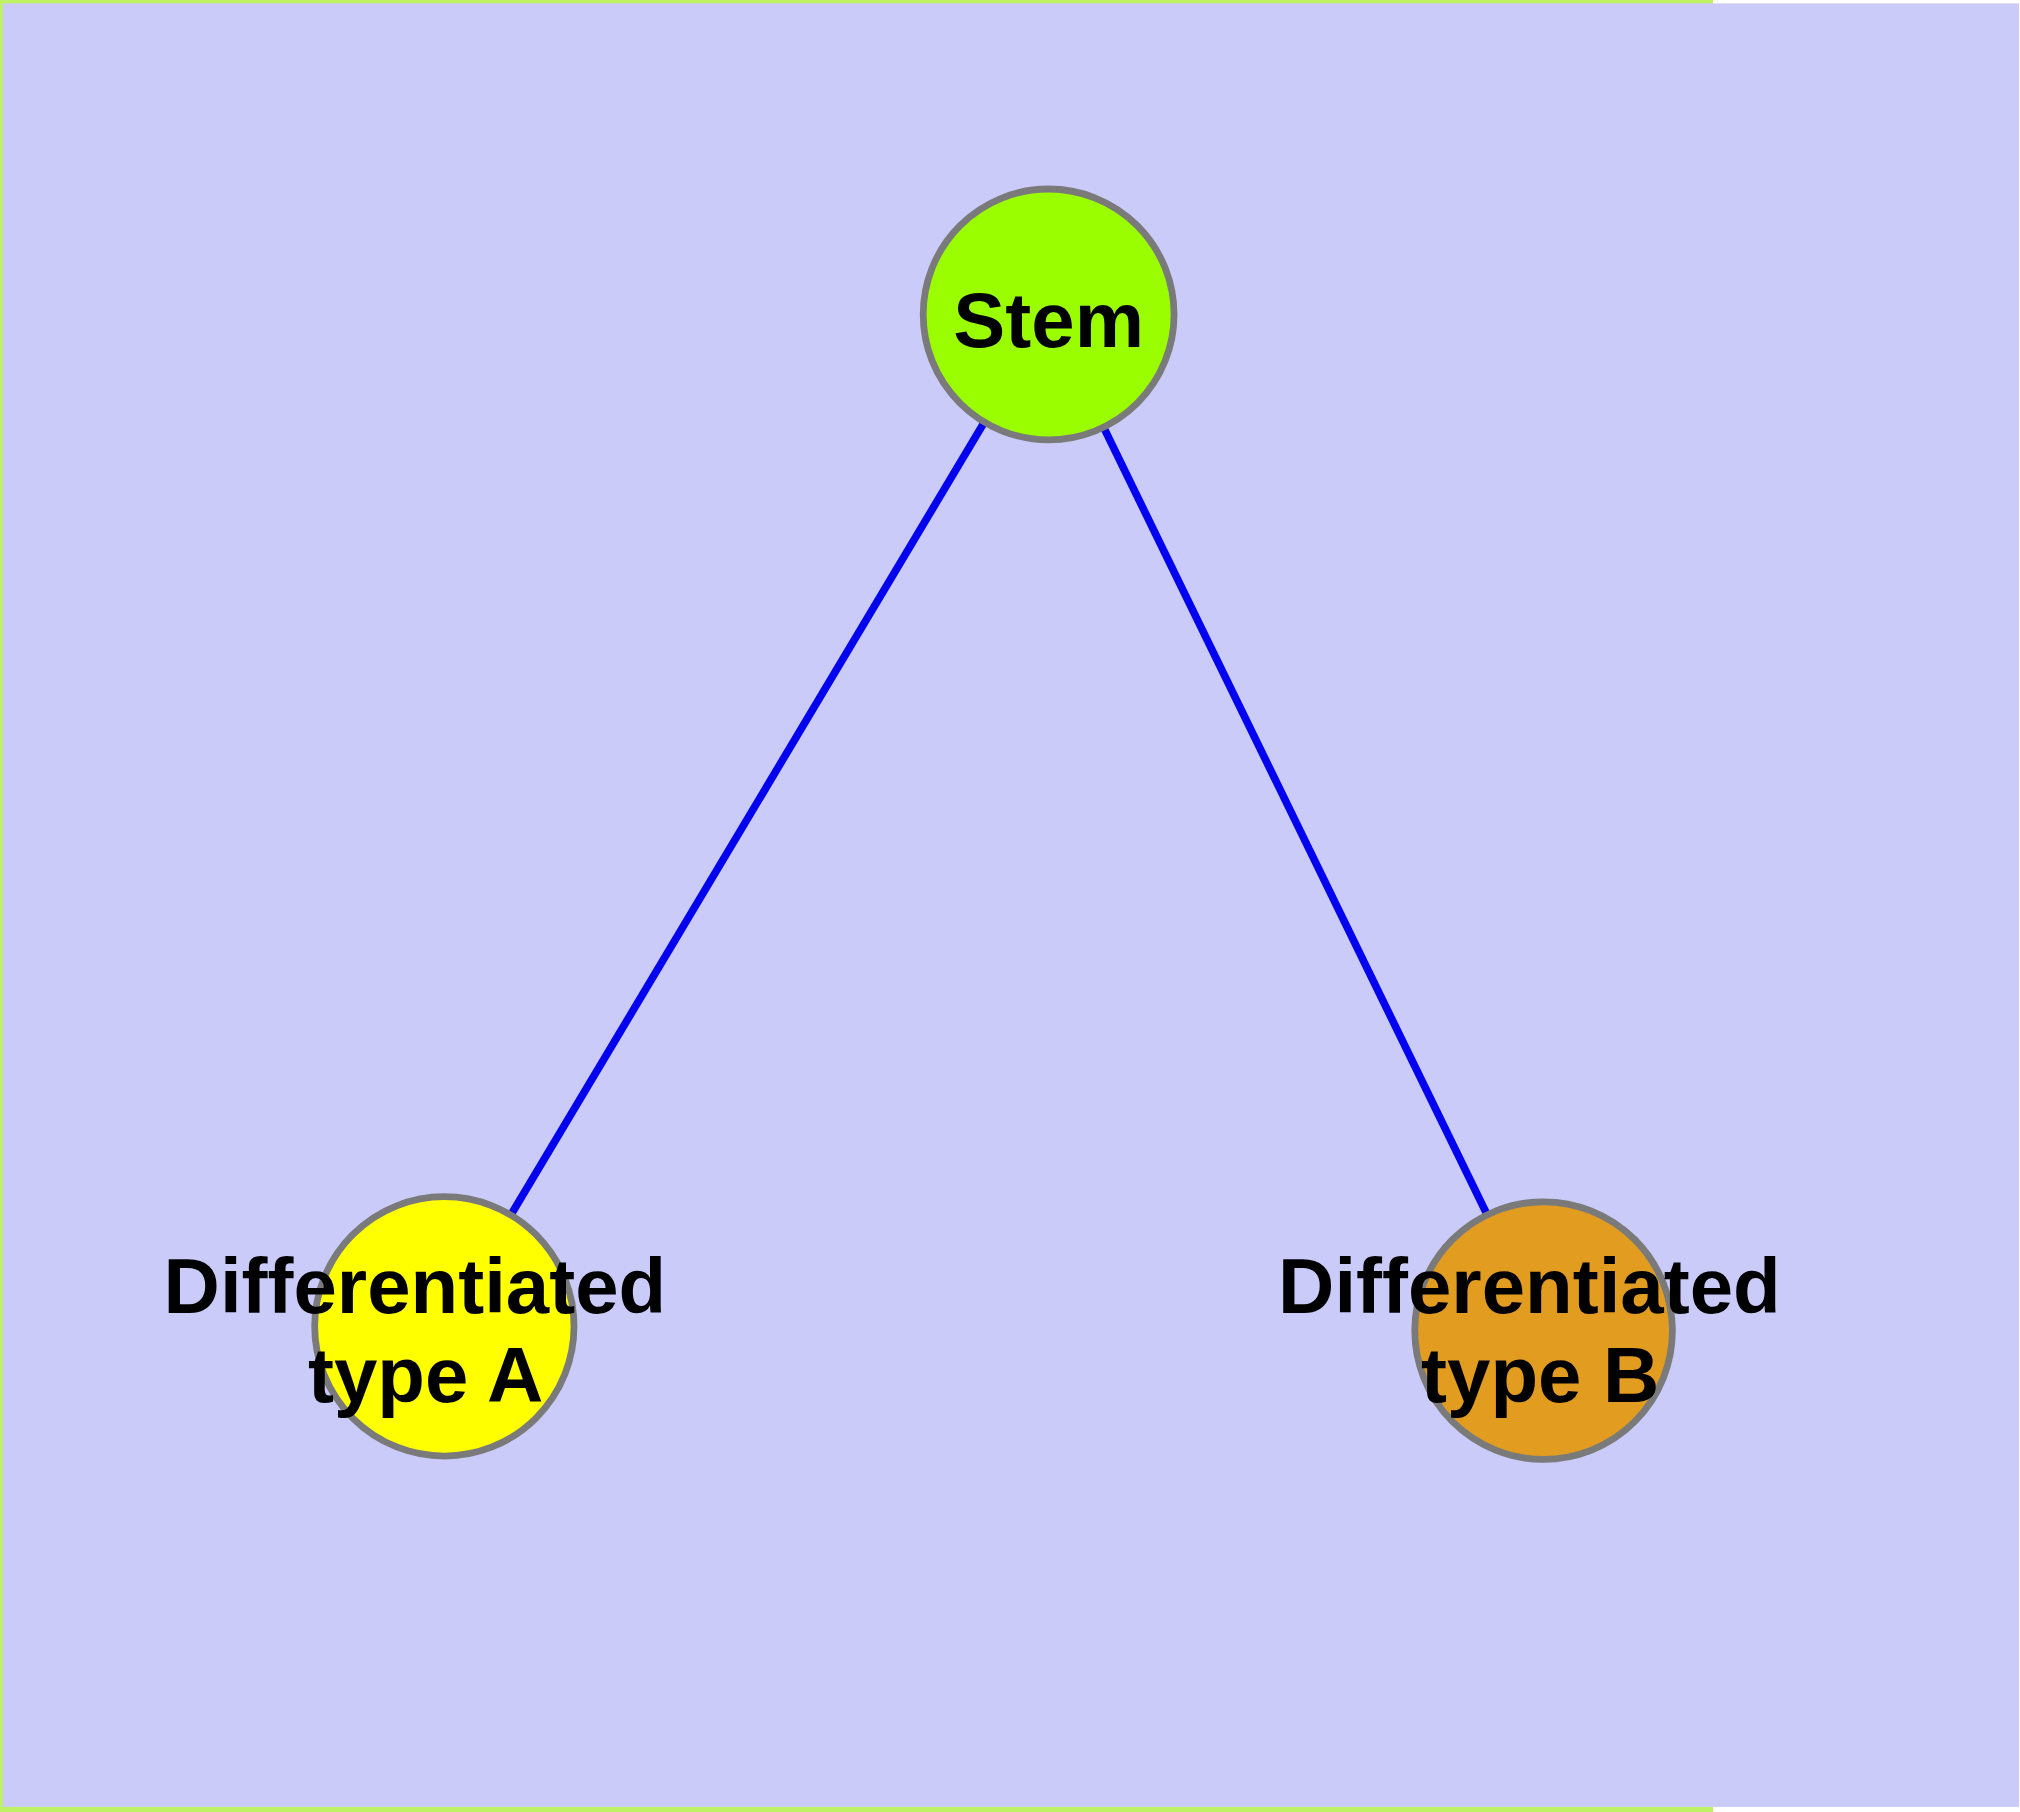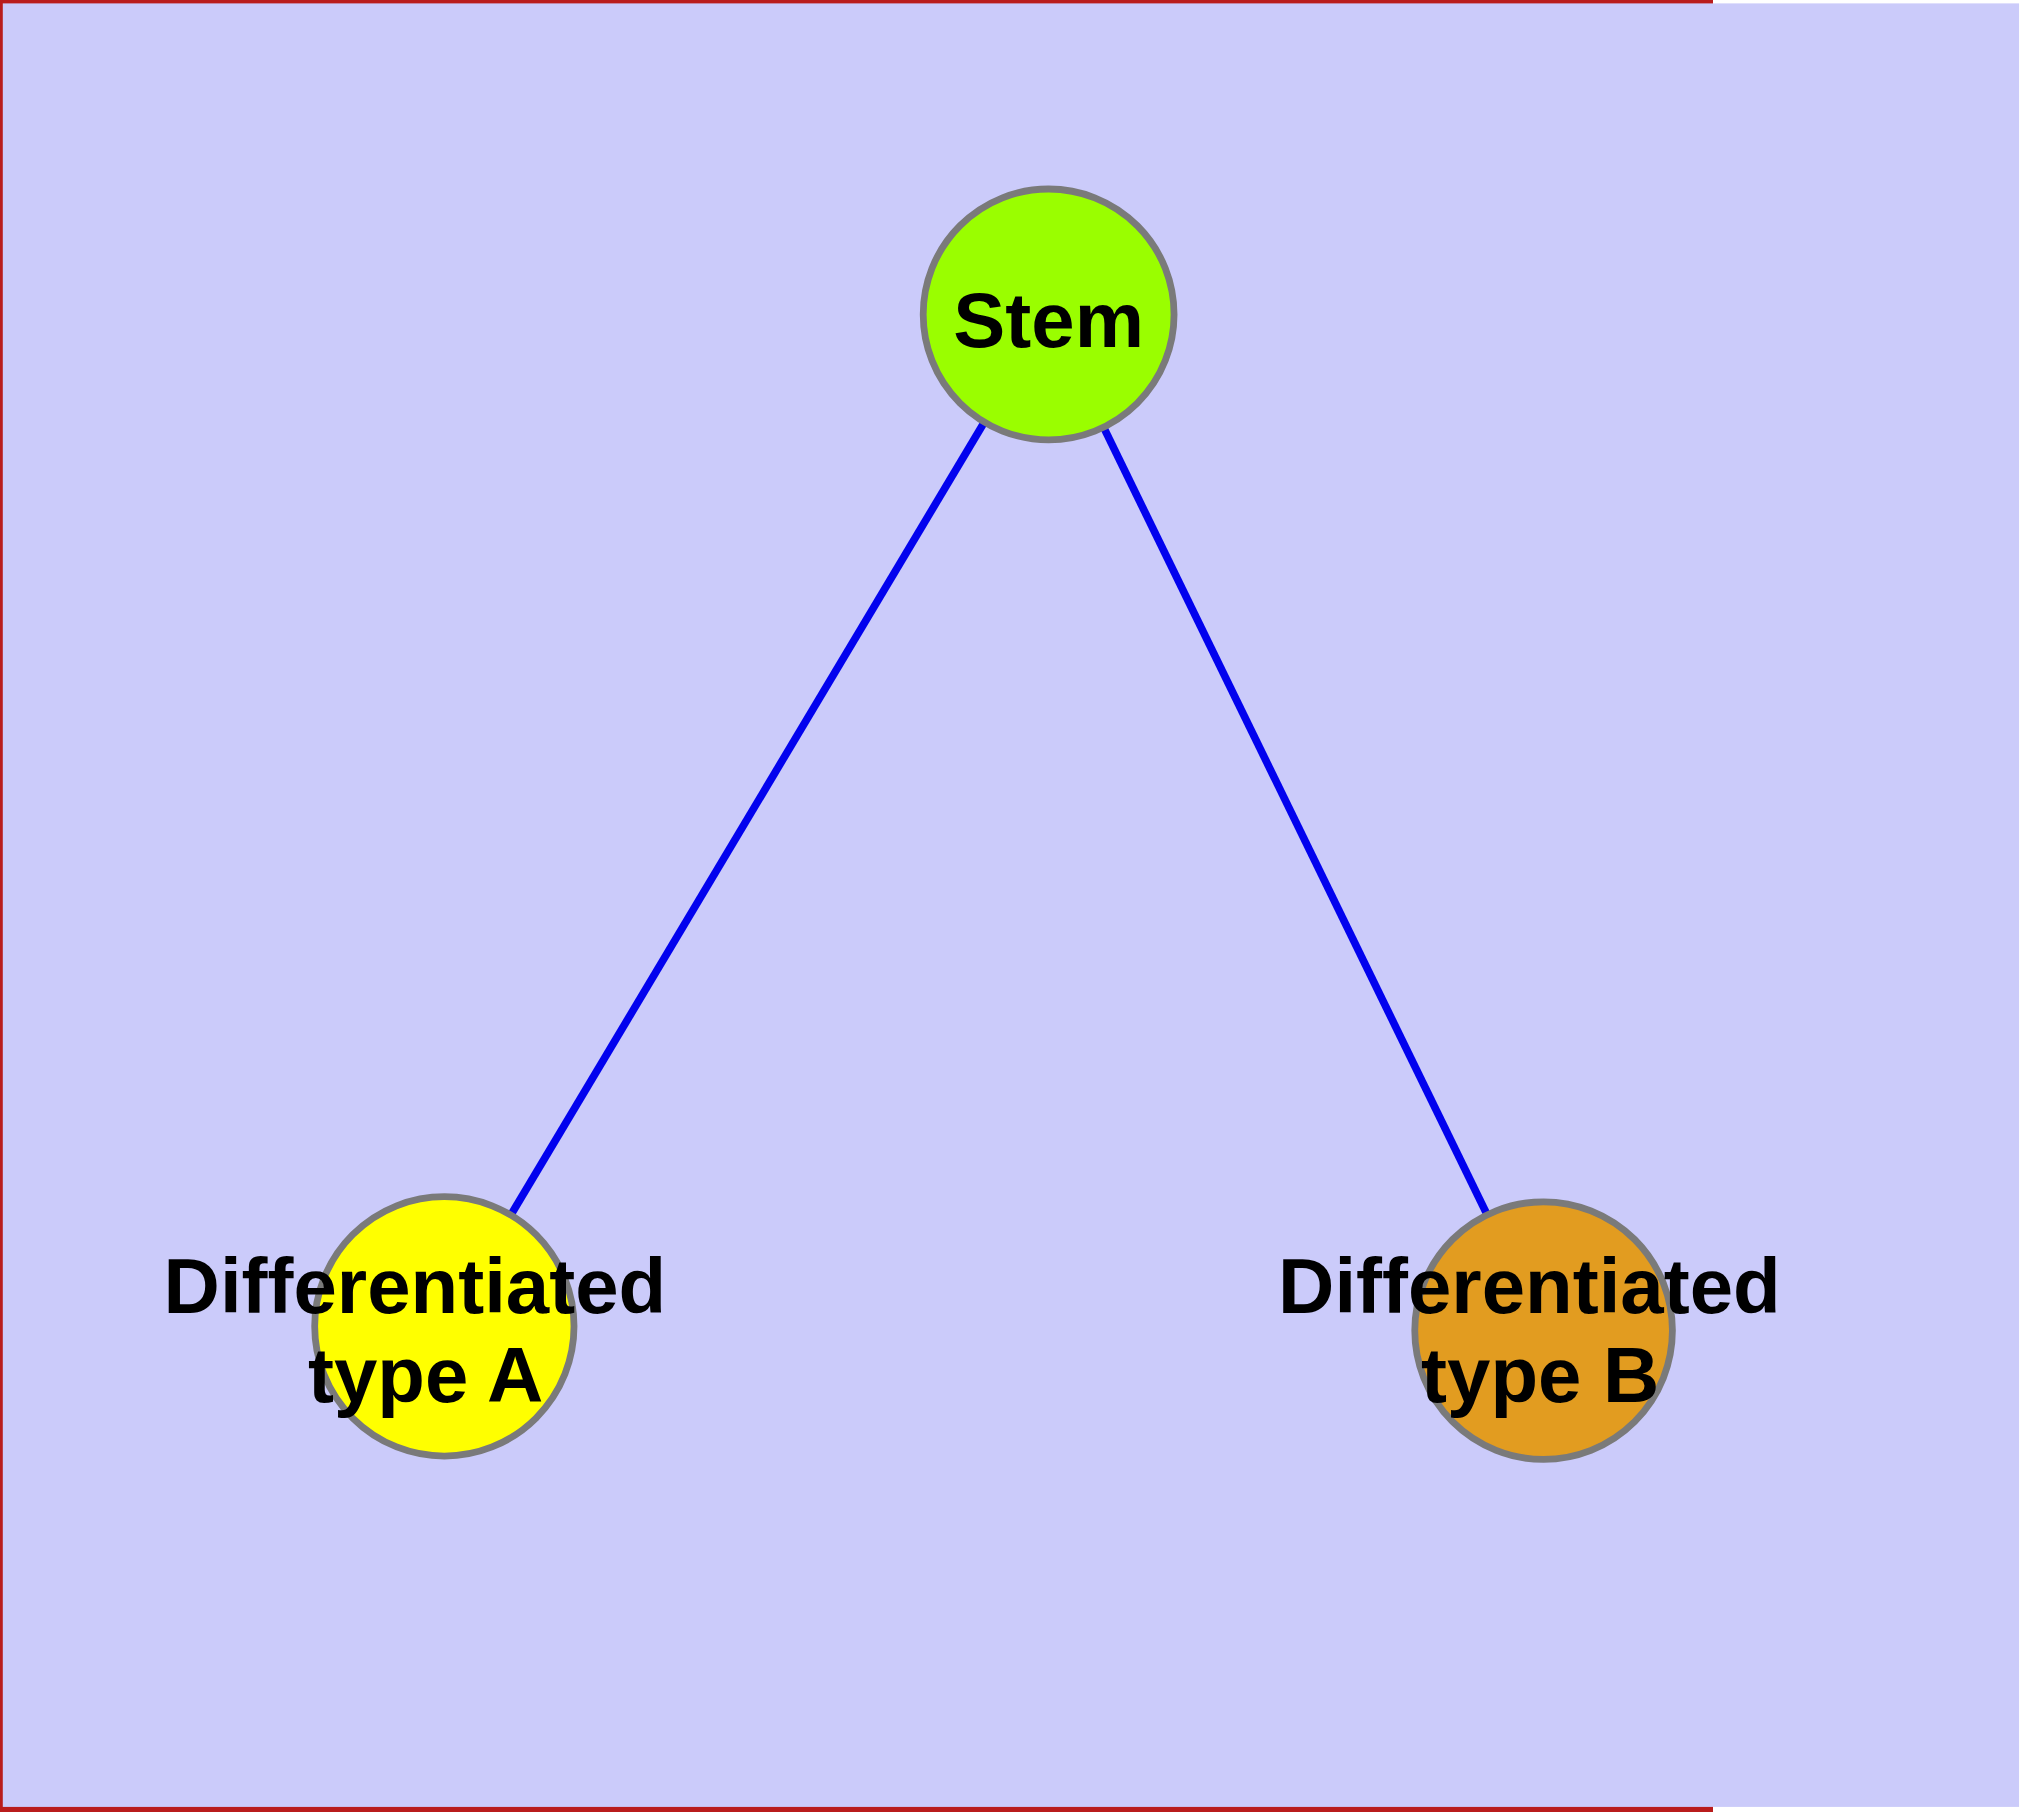--- a/index.html
+++ b/index.html
@@ -8,21 +8,21 @@
     background: #FFFFFF;
     width: 2021px;
     height: 1812px;
     overflow: hidden;
     font-family: "Liberation Sans", sans-serif;
   }
   .stage {
     position: relative;
     width: 1713px;
     height: 1812px;
-    background: #b91c1c;
+    background: #bef264;
   }
   svg.graph {
     position: absolute;
     top: 0;
     left: 0;
     display: block;
   }
   text.node-label {
     font-family: "Liberation Sans", "DejaVu Sans", sans-serif;
     font-weight: bold;

